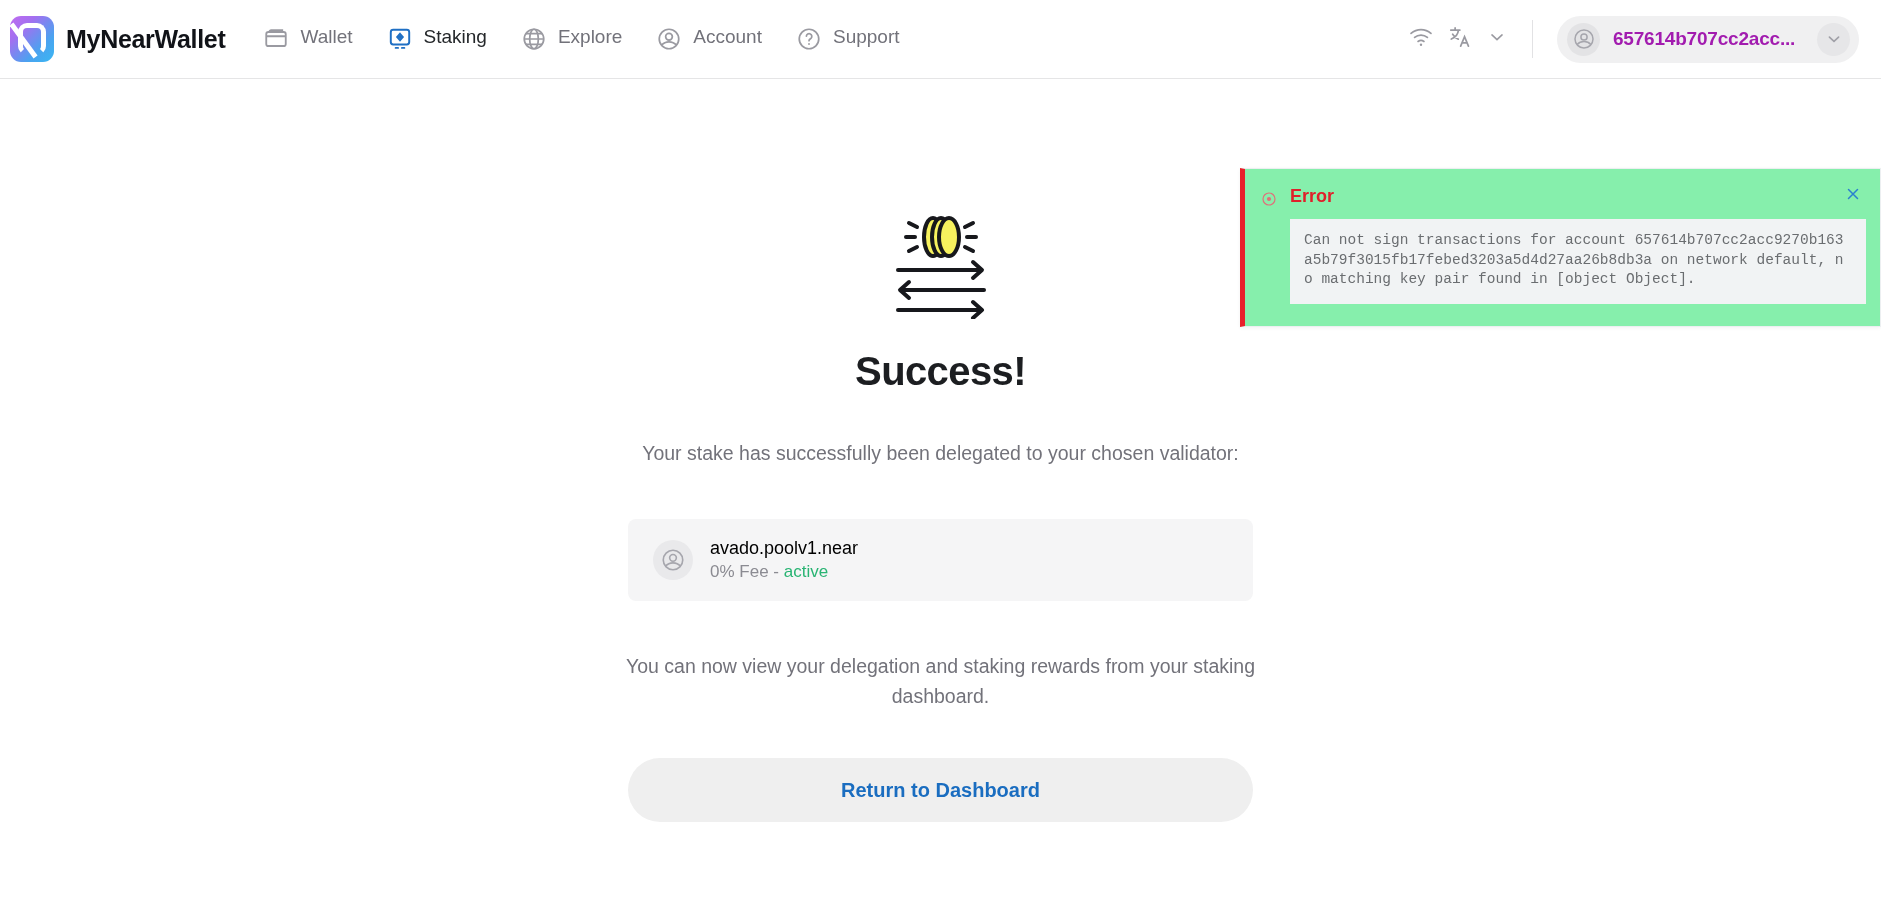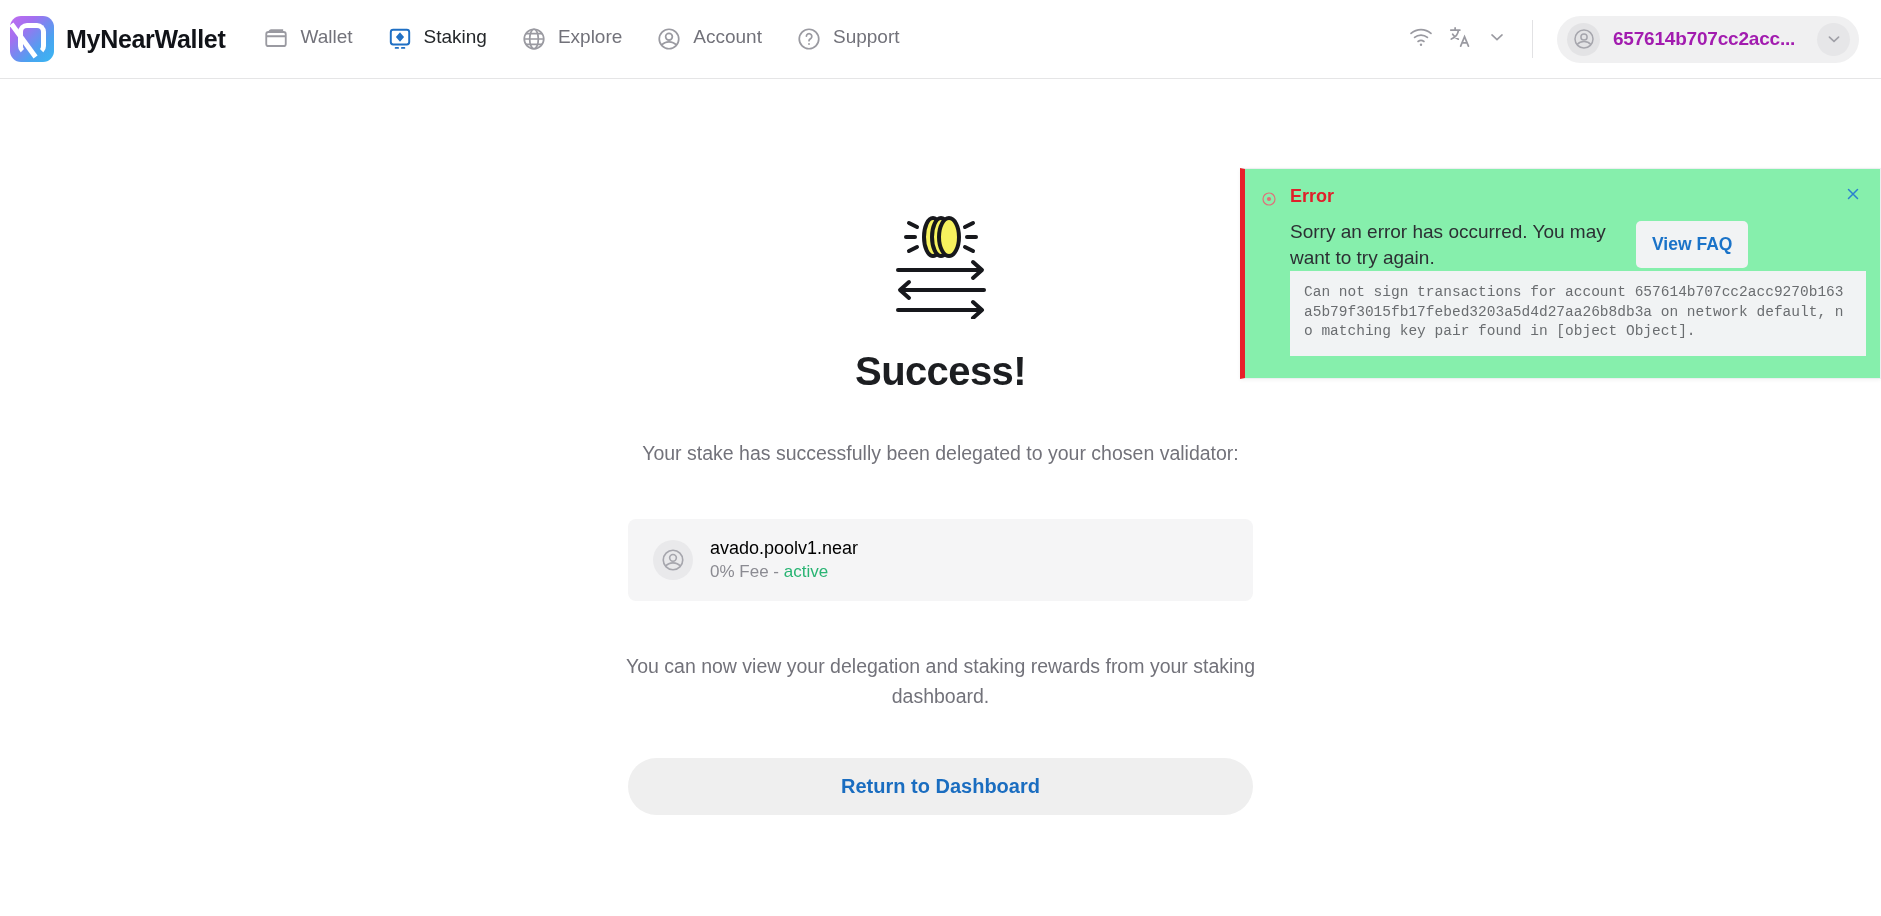--- a/index.html
+++ b/index.html
@@ -190,21 +190,21 @@
     width: 640px;
     text-align: center;
     font-size: 19.5px;
     line-height: 30px;
     color: #72727a;
   }
 
   .return-btn {
     margin-top: 47px;
     width: 625px;
-    height: 57px;
+    height: 64px;
     background: #efefef;
     border: none;
     border-radius: 32px;
     color: #1a6dc0;
     font-size: 20px;
     font-weight: bold;
     font-family: "Liberation Sans", sans-serif;
     cursor: pointer;
   }
 
@@ -439,24 +439,20 @@
   <div class="toast">
     <span class="toast-alert-icon">
       <svg viewBox="0 0 16 16" width="16" height="16" fill="none" stroke="#e0707a" stroke-width="1.2">
         <circle cx="8" cy="8" r="6"></circle>
         <circle cx="8" cy="8" r="2.1" fill="#e0707a" stroke="none"></circle>
       </svg>
     </span>
 
     <div class="toast-body">
       <div class="toast-title">Error</div>
-      <div class="toast-row">
-        <div class="toast-msg">Sorry an error has occurred. You may want to try again.</div>
-        <button class="faq-btn">View FAQ</button>
-      </div>
       <div class="toast-code">Can not sign transactions for account 657614b707cc2acc9270b163a5b79f3015fb17febed3203a5d4d27aa26b8db3a on network default, no matching key pair found in [object Object].</div>
     </div>
 
     <button class="toast-close">
       <svg viewBox="0 0 24 24" width="18" height="18" fill="none" stroke="#2b7fd0" stroke-width="2" stroke-linecap="round">
         <path d="M6 6l12 12M18 6L6 18"></path>
       </svg>
     </button>
   </div>
 

